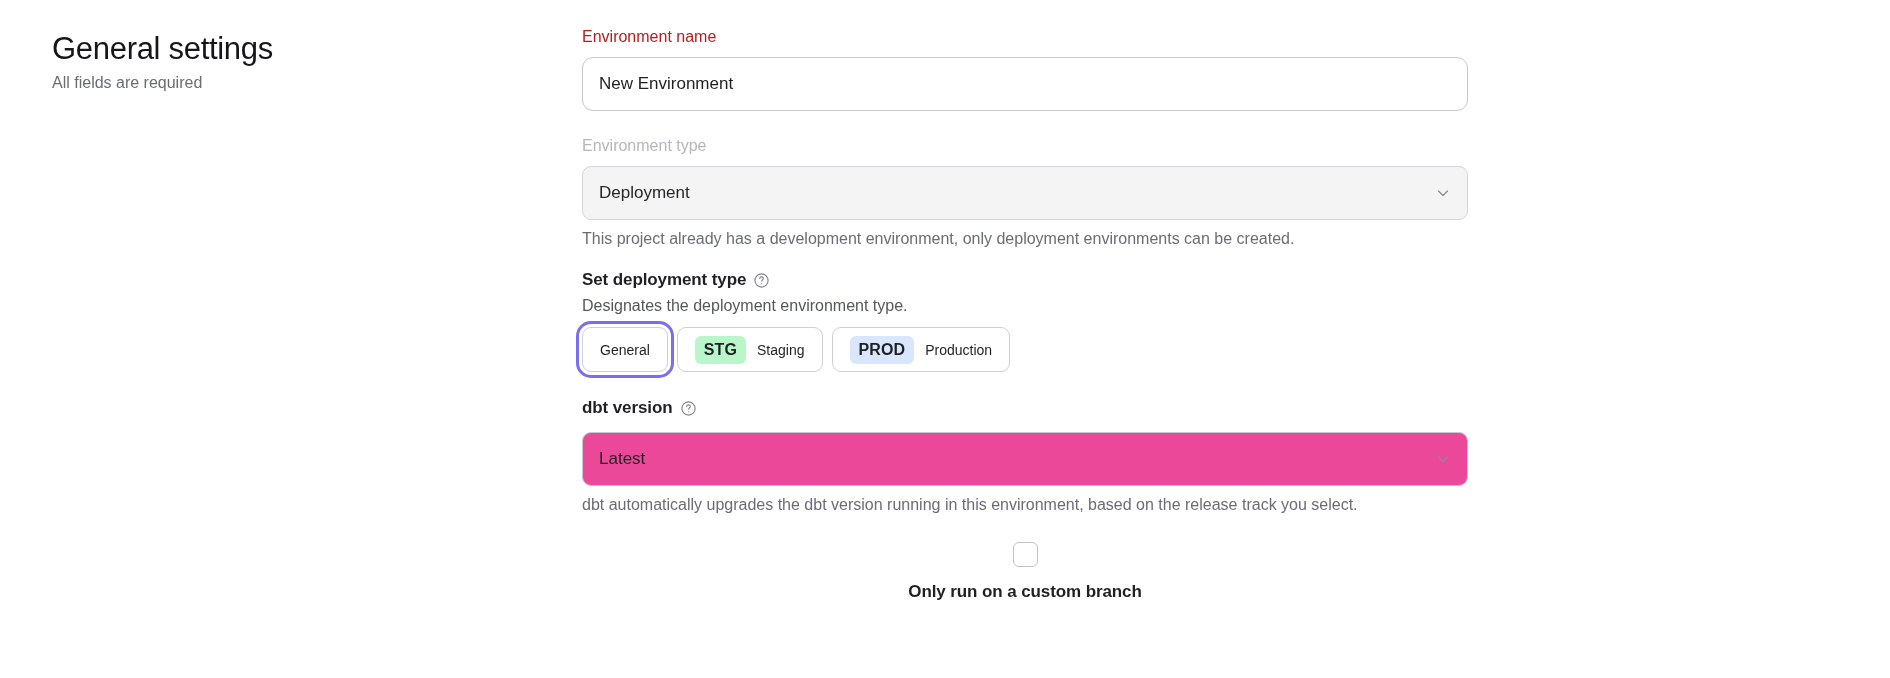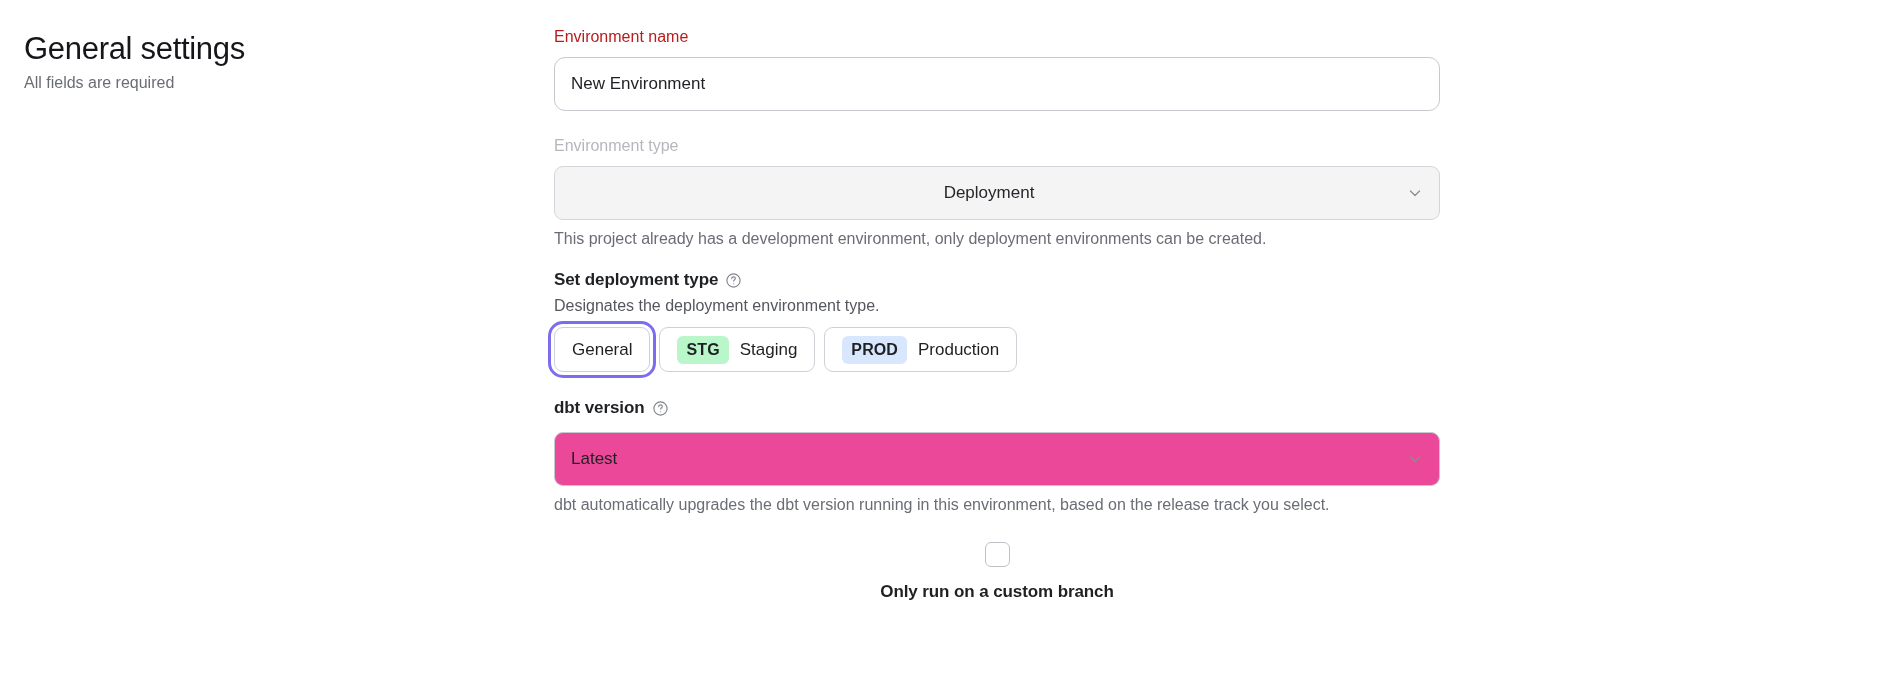--- a/index.html
+++ b/index.html
@@ -16,20 +16,21 @@
     color: #1f2023;
     -webkit-font-smoothing: antialiased;
     overflow: hidden;
   }
 
   .page {
     position: relative;
     width: 1796px;
     height: 678px;
     padding: 8px;
+    margin-left: 28px;
   }
 
   
   .form-wrap {
     display: flex;
     align-items: flex-start;
     padding: 18px 0 0 0;
   }
   .col-left {
     width: 546px;
@@ -136,21 +137,20 @@
     background: #ec4899;
     display: flex;
     align-items: center;
     padding: 0 16px;
     cursor: pointer;
   }
   .select.is-disabled {
     background: #f4f4f5;
     border-color: #d4d5da;
     cursor: default;
-    text-align: center;
   }
   .select-value {
     font-size: 17px;
     color: #1f2023;
     flex: 1 1 auto;
     white-space: nowrap;
     overflow: hidden;
     text-overflow: ellipsis;
   }
   .select.is-disabled .select-value { color: #26272b; }
@@ -200,21 +200,21 @@
     height: 28px;
     padding: 0 9px;
     border-radius: 6px;
     font-size: 16px;
     font-weight: 700;
     letter-spacing: 0.1px;
     color: #1f2023;
   }
   .seg-badge.stg { background: #b9f6ca; }
   .seg-badge.prod { background: #d8e7fd; }
-  .seg-label { font-size: 17px; color: #1f2023; }
+  .seg-label { font-size: 14px; color: #1f2023; }
 
   
   .check-row {
     display: flex;
     align-items: center;
     gap: 15px;
     margin-top: 26px;
     flex-direction: column;
   }
   .checkbox {

